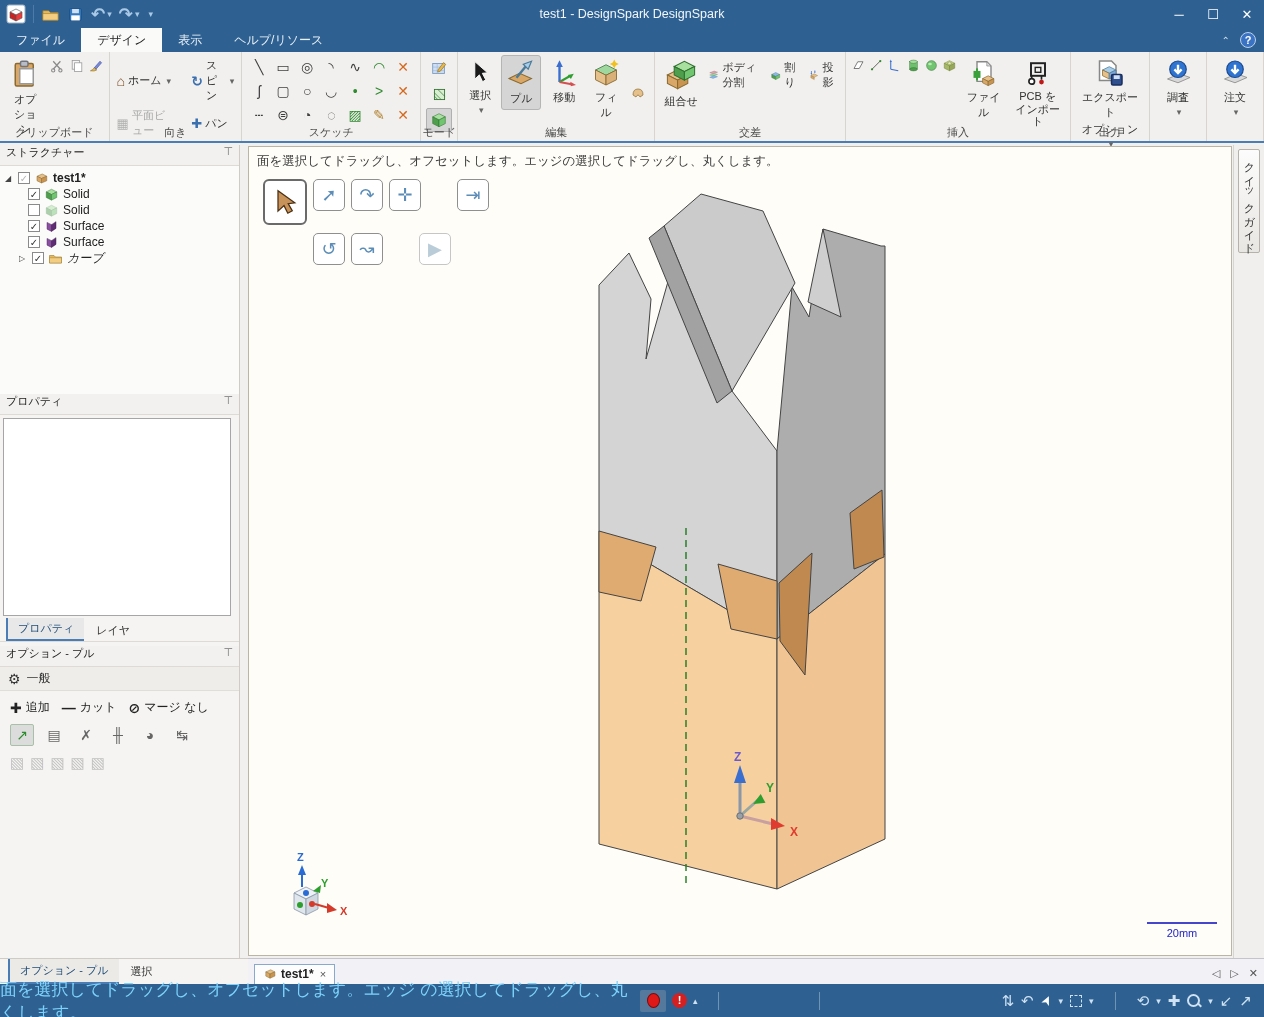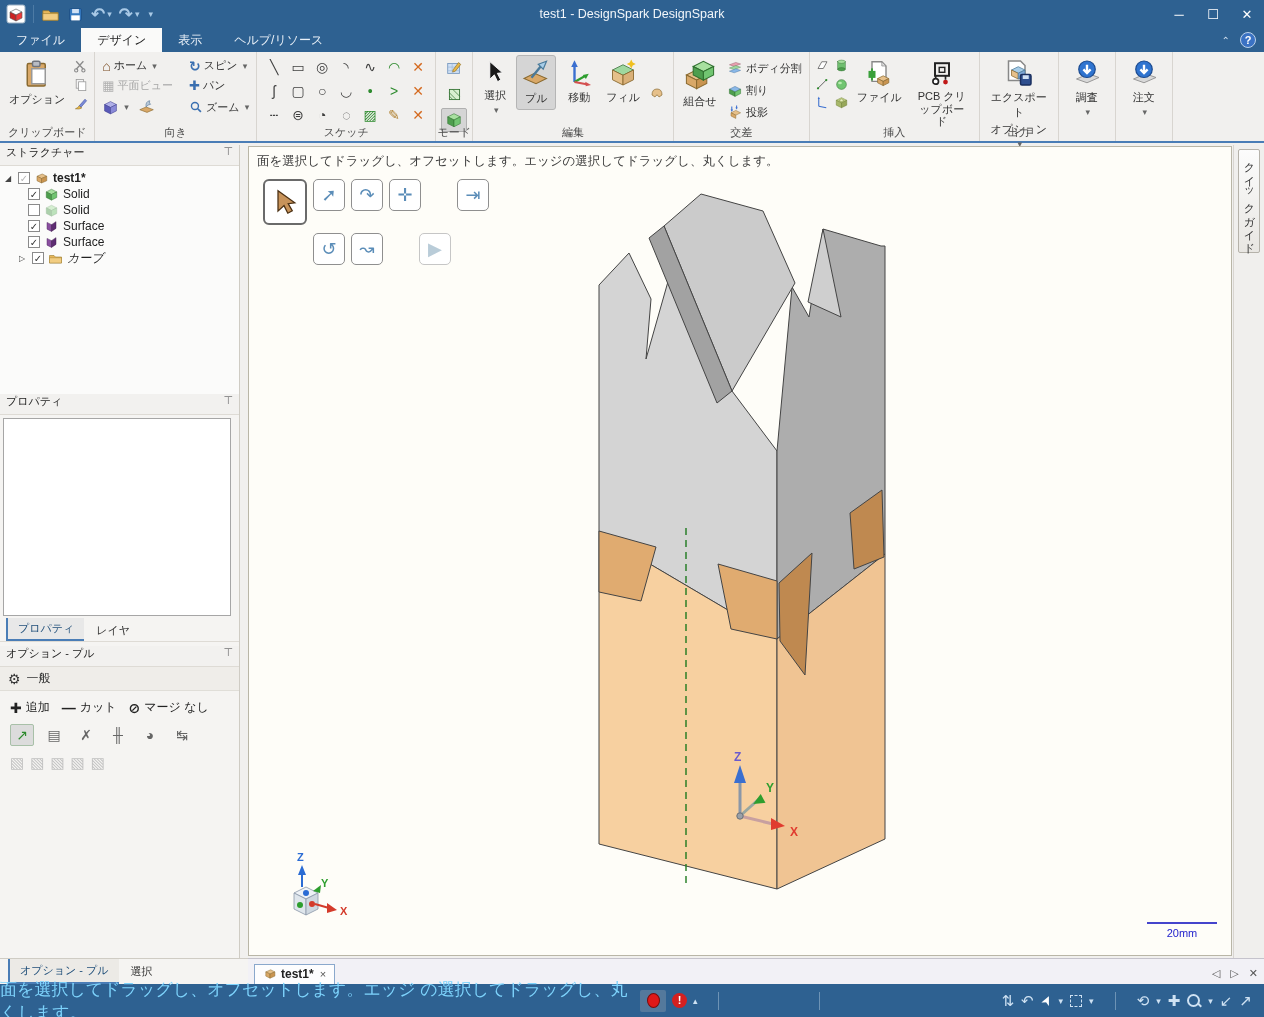--- a/index.html
+++ b/index.html
@@ -35,21 +35,21 @@
   .rbtn-sm { display:flex; align-items:center; gap:3px; font-size:11px; color:#333; padding:1px 2px; border-radius:2px; }
   .rbtn-sm.disabled { color:#a6a6a6; }
   .icn { display:inline-block; vertical-align:middle; }
   .glyph { display:inline-block; text-align:center; line-height:1; }
   .orient-grid { display:grid; grid-template-columns:auto auto; column-gap:12px; row-gap:3px; align-content:start; padding-top:2px; }
   .sketch-grid { display:grid; grid-template-columns:repeat(7,24px); grid-template-rows:repeat(3,24px); align-items:center; justify-items:center; }
   .sketch-cell { font-size:14px; }
   .mode-col { display:flex; flex-direction:column; gap:2px; align-items:center; padding-top:1px; }
   .mode-btn { width:26px; height:24px; display:flex; align-items:center; justify-content:center; border-radius:2px; }
   .mode-btn.selected { background:#d5d5d5; border:1px solid #b0b0b0; }
-  .minicol { display:flex; flex-direction:column; gap:3px; align-items:center; padding-top:3px; }
+  .minicol { display:flex; gap:3px; align-items:center; padding-top:3px; }
   .threed-logo { font-size:22px; font-weight:bold; font-style:italic; color:#c01818; text-shadow:1px 1px 0 #f0b0b0; background:#fff; padding:2px 5px; border-radius:2px; }
 
   
   .main { position:absolute; left:0; top:145px; width:100%; height:813px; }
   .leftpanel { position:absolute; left:0; top:0; width:240px; height:100%; background:#f5f4f2; border-right:1px solid #cfccc4; display:flex; flex-direction:column; }
   .phead { height:21px; display:flex; align-items:flex-start; padding:0 6px; font-size:11px; color:#222; border-bottom:1px solid #dedbd5; background:#f2f1ef; }
   .pin { margin-left:auto; color:#777; font-size:11px; }
   .tree { height:228px; padding:4px 2px; background:#fbfbfa; }
   .trow { display:flex; align-items:center; height:16px; gap:4px; font-size:12px; }
   .expander { width:12px; text-align:center; font-size:8px; color:#444; }
@@ -560,21 +560,21 @@
       <div class="rbtn-big">
         <svg class="icn" width="28" height="30">
             <use href="#sym-filepage"></use>
           </svg>
         <span>ファイル</span>
       </div>
       <div class="rbtn-big" style="width:64px">
         <svg class="icn" width="28" height="30">
             <use href="#sym-pcb"></use>
           </svg>
-        <span style="white-space:normal;line-height:1.15">PCB クリップボード</span>
+        <span style="white-space:normal;line-height:1.15">PCB をインポート</span>
       </div>
       <div class="rglabel">挿入</div>
     </div>
 
     <div class="rgroup">
       <div class="rbtn-big" style="width:68px">
         <svg class="icn" width="30" height="30">
             <use href="#sym-export"></use>
           </svg>
         <span>エクスポート</span>

